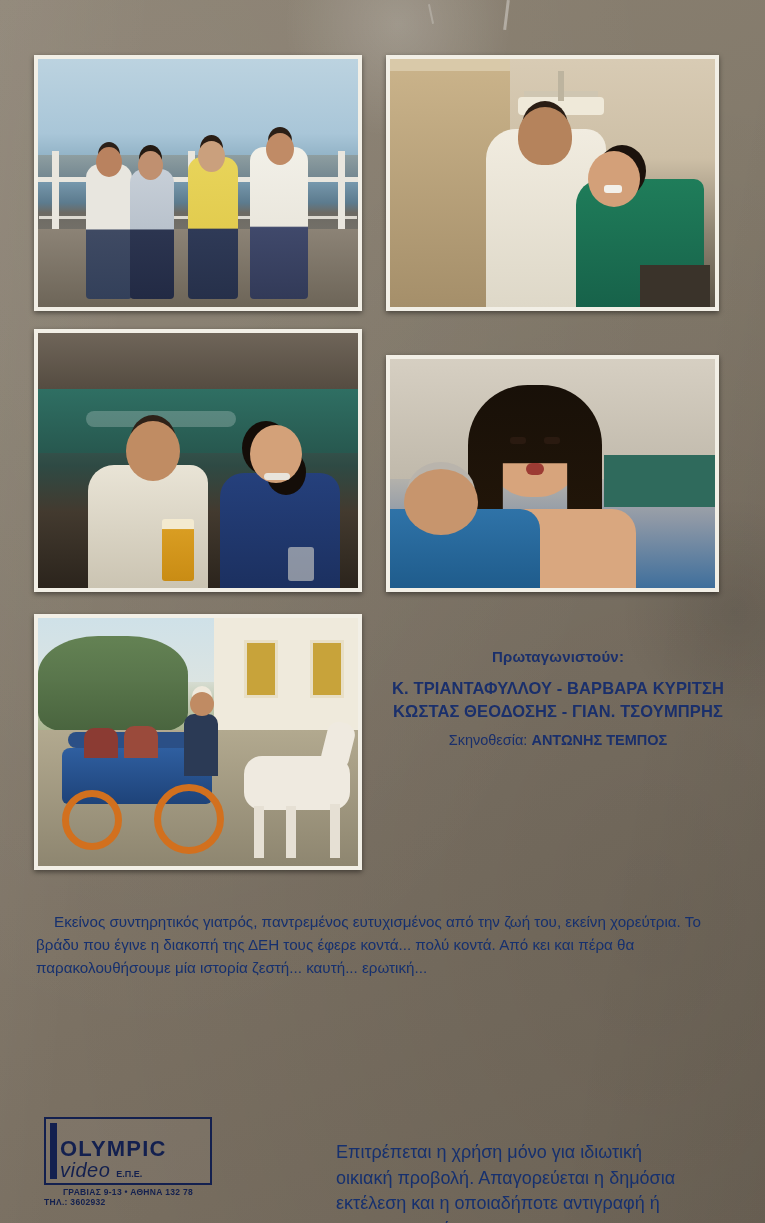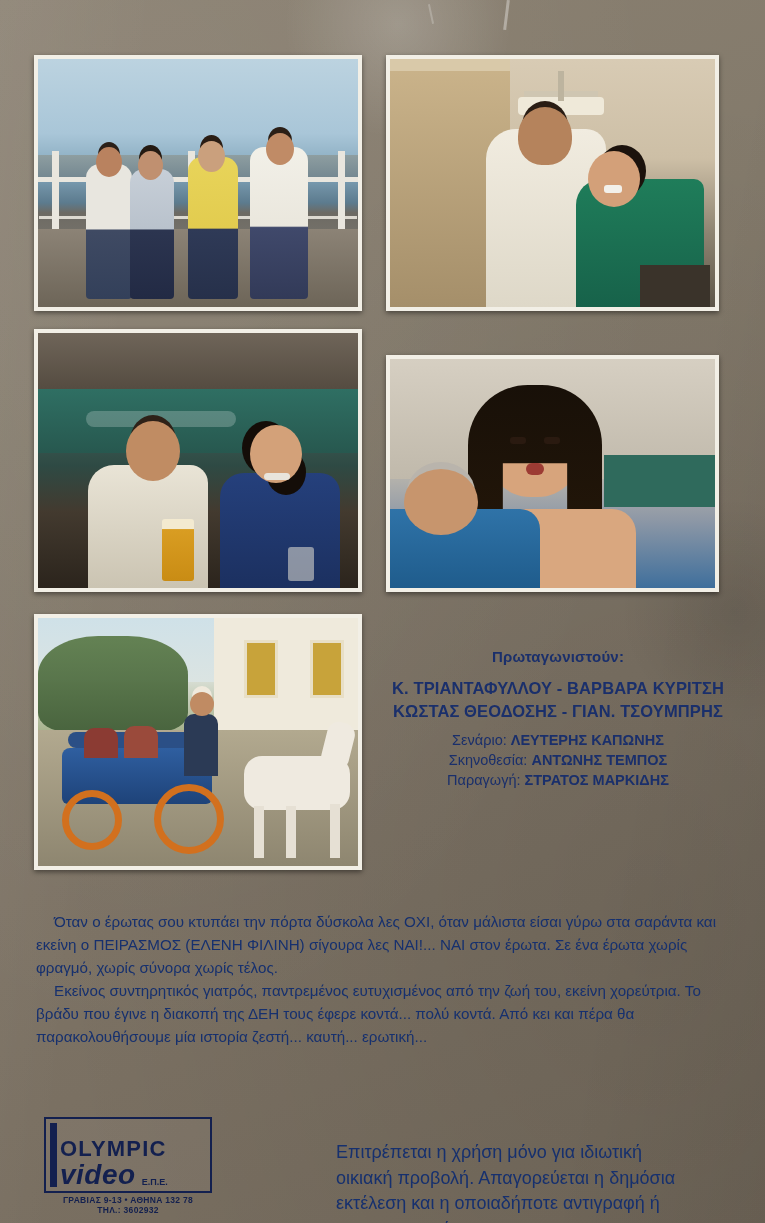--- a/index.html
+++ b/index.html
@@ -189,22 +189,22 @@
     width: 7px;
     background: #13204f;
   }
   .logo-olympic {
     font-size: 22px;
     font-weight: bold;
     letter-spacing: 1.2px;
     line-height: 1;
   }
   .logo-video {
-    font-size: 28px;
-    font-weight: bold;
+    font-size: 20px;
+    font-weight: normal;
     font-style: italic;
     letter-spacing: .5px;
     line-height: 1.05;
     display: inline-block;
   }
   .logo-epe {
     font-size: 9px;
     font-weight: bold;
     display: inline-block;
     vertical-align: bottom;
@@ -216,21 +216,20 @@
     font-weight: bold;
     letter-spacing: .3px;
     margin-top: 2px;
     text-align: center;
     width: 168px;
   }
   .logo-tel {
     font-size: 8.5px;
     font-weight: bold;
     letter-spacing: .3px;
-    text-align: center;
     width: 168px;
   }
 
   
   .legal {
     position: absolute;
     left: 336px;
     top: 1140px;
     width: 360px;
     color: #16306e;
@@ -351,36 +350,27 @@
     </div>
 
   </div>
 
   <div class="credits">
     <div class="lead">Πρωταγωνιστούν:</div>
     <div class="cast-line">Κ. ΤΡΙΑΝΤΑΦΥΛΛΟΥ - ΒΑΡΒΑΡΑ ΚΥΡΙΤΣΗ</div>
     <div class="cast-line">ΚΩΣΤΑΣ ΘΕΟΔΟΣΗΣ - ΓΙΑΝ. ΤΣΟΥΜΠΡΗΣ</div>
     <div class="crew">
       <div>
-        <span class="role">Σενάριο:</span>
-        <span class="name">ΛΕΥΤΕΡΗΣ ΚΑΠΩΝΗΣ</span>
-      </div>
-      <div>
         <span class="role">Σκηνοθεσία:</span>
         <span class="name">ΑΝΤΩΝΗΣ ΤΕΜΠΟΣ</span>
       </div>
-      <div>
-        <span class="role">Παραγωγή:</span>
-        <span class="name">ΣΤΡΑΤΟΣ ΜΑΡΚΙΔΗΣ</span>
-      </div>
     </div>
   </div>
 
   <div class="synopsis">
-    <p>Όταν ο έρωτας σου κτυπάει την πόρτα δύσκολα λες ΟΧΙ, όταν μάλιστα είσαι γύρω στα σαράντα και εκείνη ο ΠΕΙΡΑΣΜΟΣ (ΕΛΕΝΗ ΦΙΛΙΝΗ) σίγουρα λες ΝΑΙ!... ΝΑΙ στον έρωτα. Σε ένα έρωτα χωρίς φραγμό, χωρίς σύνορα χωρίς τέλος.</p>
     <p>Εκείνος συντηρητικός γιατρός, παντρεμένος ευτυχισμένος από την ζωή του, εκείνη χορεύτρια. Το βράδυ που έγινε η διακοπή της ΔΕΗ τους έφερε κοντά... πολύ κοντά. Από κει και πέρα θα παρακολουθήσουμε μία ιστορία ζεστή... καυτή... ερωτική...</p>
   </div>
 
   <div class="logo">
     <div class="logo-box">
       <div class="logo-bar"></div>
       <div class="logo-olympic">OLYMPIC</div>
       <div>
         <span class="logo-video">video</span><span class="logo-epe">Ε.Π.Ε.</span>
       </div>

